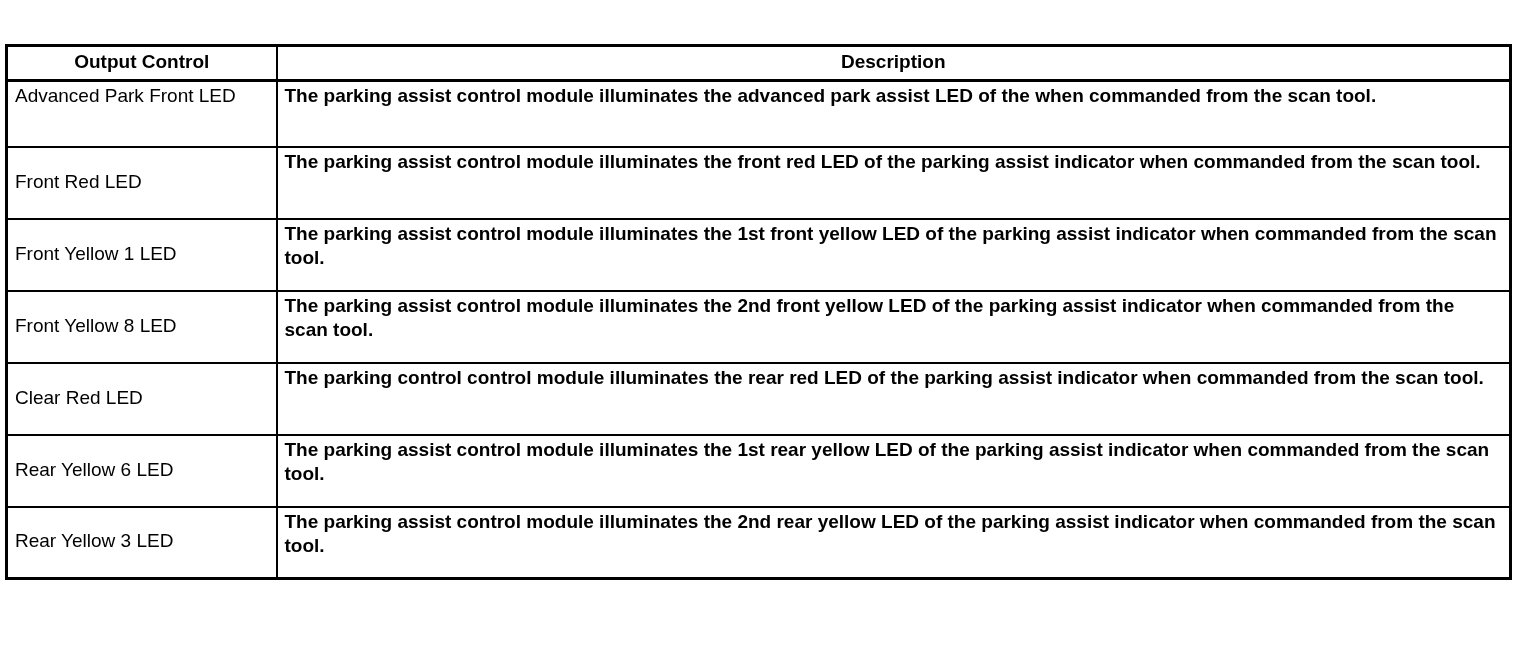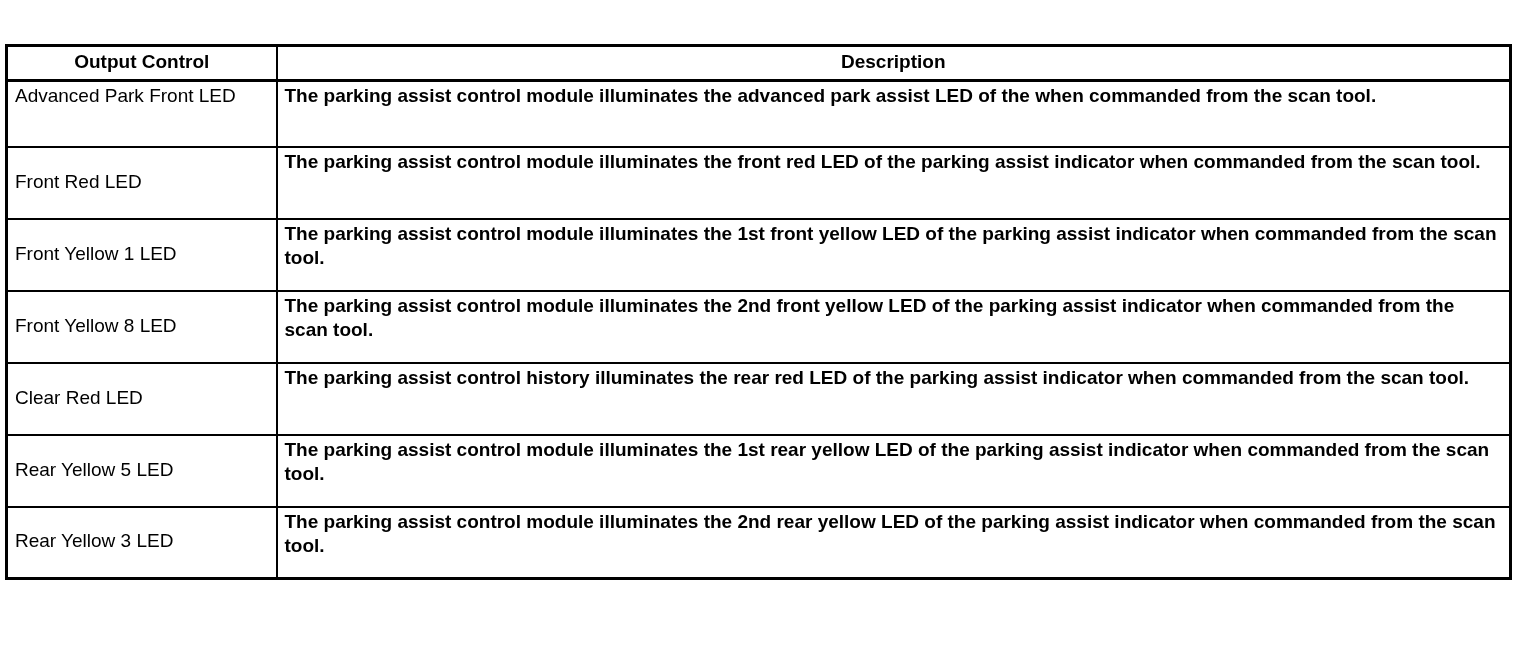--- a/index.html
+++ b/index.html
@@ -125,24 +125,24 @@
         <tr class="rn row-2line">
           <td class="cell-control">Front Yellow 1 LED</td>
           <td class="cell-desc">The parking assist control module illuminates the 1st front yellow LED of the parking assist indicator when commanded from the scan tool.</td>
         </tr>
         <tr class="rn row-2line">
           <td class="cell-control">Front Yellow 8 LED</td>
           <td class="cell-desc">The parking assist control module illuminates the 2nd front yellow LED of the parking assist indicator when commanded from the scan tool.</td>
         </tr>
         <tr class="rn row-2line">
           <td class="cell-control">Clear Red LED</td>
-          <td class="cell-desc">The parking assist control history illuminates the rear red LED of the parking assist indicator when commanded from the scan tool.</td>
+          <td class="cell-desc">The parking control control module illuminates the rear red LED of the parking assist indicator when commanded from the scan tool.</td>
         </tr>
         <tr class="rn row-2line">
-          <td class="cell-control">Rear Yellow 5 LED</td>
+          <td class="cell-control">Rear Yellow 6 LED</td>
           <td class="cell-desc">The parking assist control module illuminates the 1st rear yellow LED of the parking assist indicator when commanded from the scan tool.</td>
         </tr>
         <tr class="rn row-2line">
           <td class="cell-control">Rear Yellow 3 LED</td>
           <td class="cell-desc">The parking assist control module illuminates the 2nd rear yellow LED of the parking assist indicator when commanded from the scan tool.</td>
         </tr>
       </tbody>
     </table>
   </div>
 

